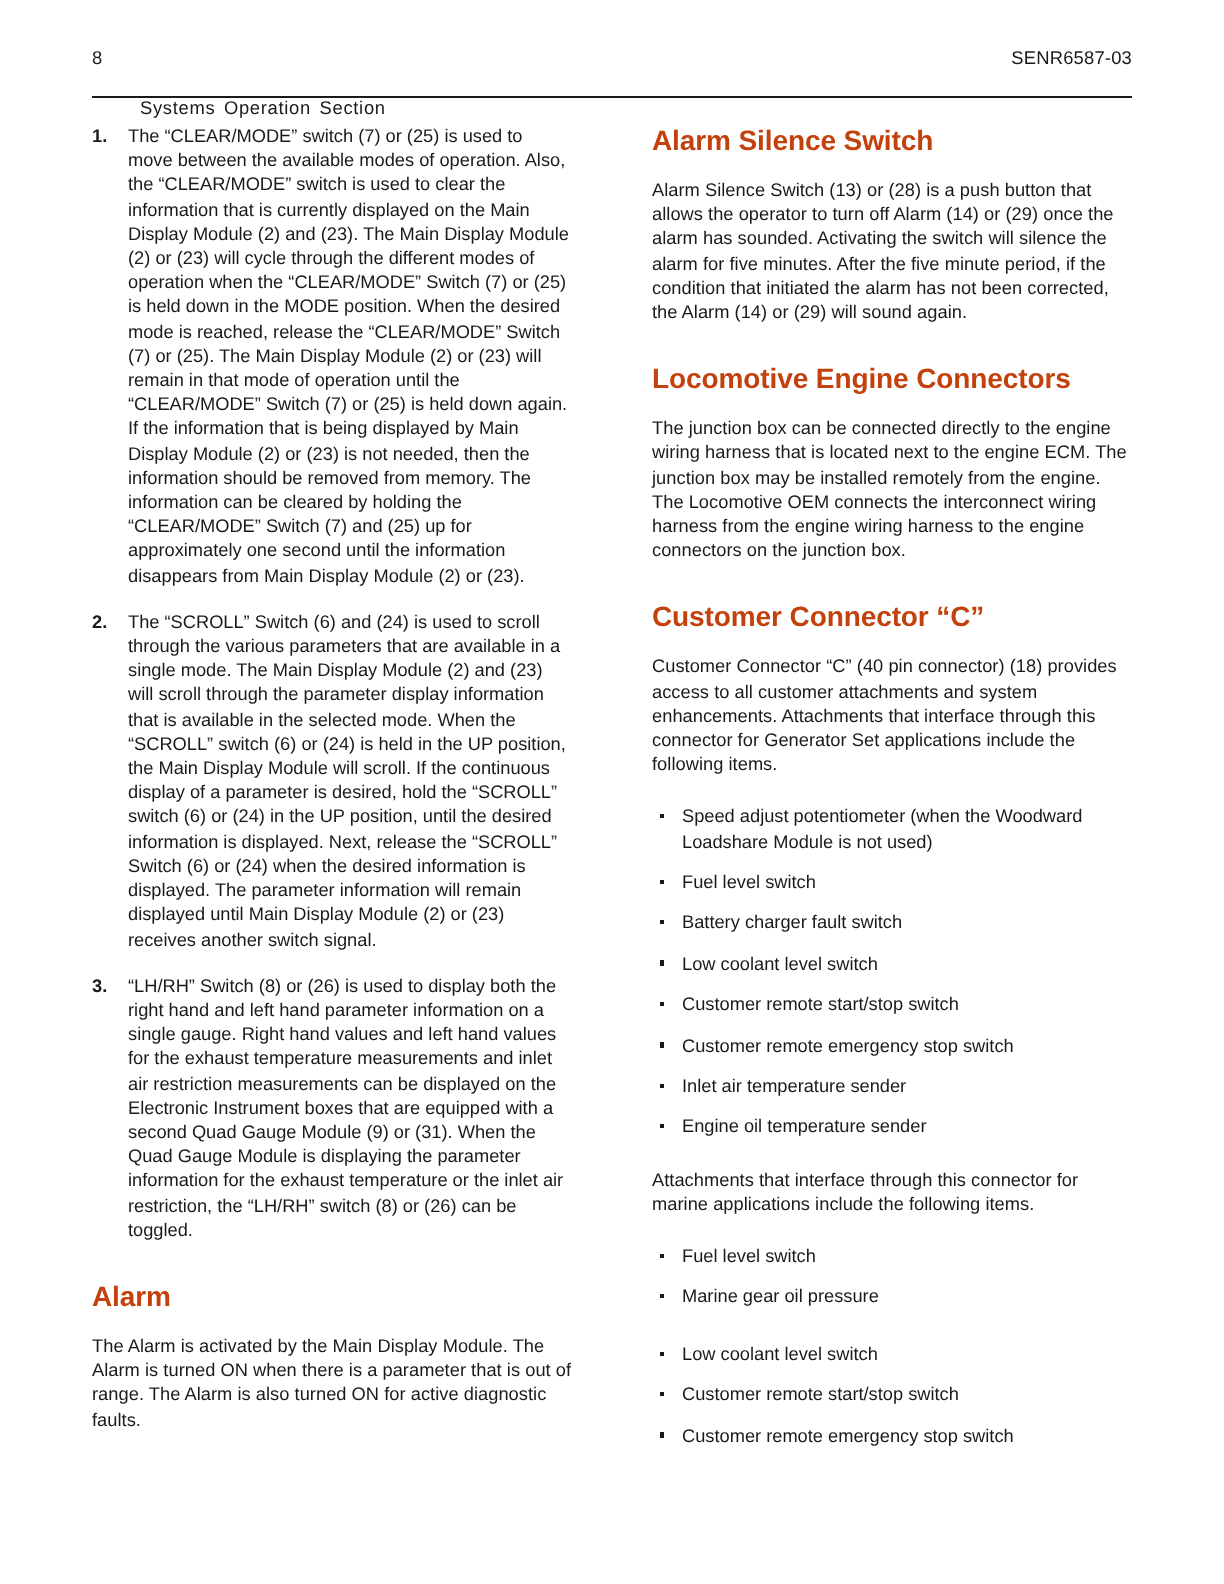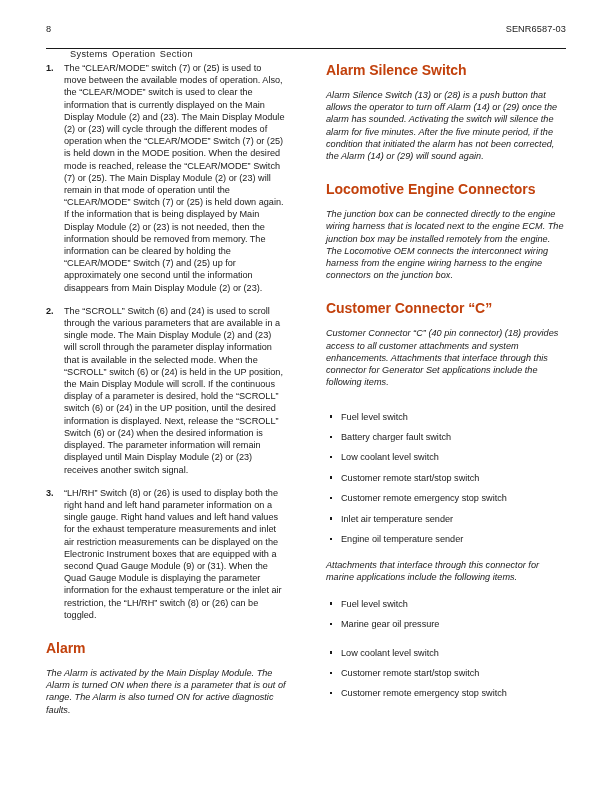--- a/index.html
+++ b/index.html
@@ -101,21 +101,20 @@
     padding-top: 1px;
   }
 
   p.body-text {
     margin: 0;
     font-size: 9.15px;
     line-height: 12.2px;
     letter-spacing: 0.02px;
     text-align: left;
     color: #1a1a1a;
-    font-style: italic;
   }
 
   
   ol.numbered {
     margin: 0;
     padding: 0;
     list-style: none;
   }
   ol.numbered > li {
     position: relative;
@@ -227,20 +226,24 @@
 
       <div class="heading-block">
         <h2 class="section-heading">Customer Connector “C”</h2>
       </div>
       <div class="gap-md"></div>
       <p class="body-text">Customer Connector “C” (40 pin connector) (18) provides access to all customer attachments and system enhancements. Attachments that interface through this connector for Generator Set applications include the following items.</p>
 
       <div class="gap-lg"></div>
 
       <ul class="bulleted">
+        <li>
+          <span class="bullet-mark"></span>
+          <span>Speed adjust potentiometer (when the Woodward Loadshare Module is not used)</span>
+        </li>
         <li class="gap-bullet"></li>
         <li>
           <span class="bullet-mark"></span>
           <span>Fuel level switch</span>
         </li>
         <li class="gap-bullet"></li>
         <li>
           <span class="bullet-mark"></span>
           <span>Battery charger fault switch</span>
         </li>

